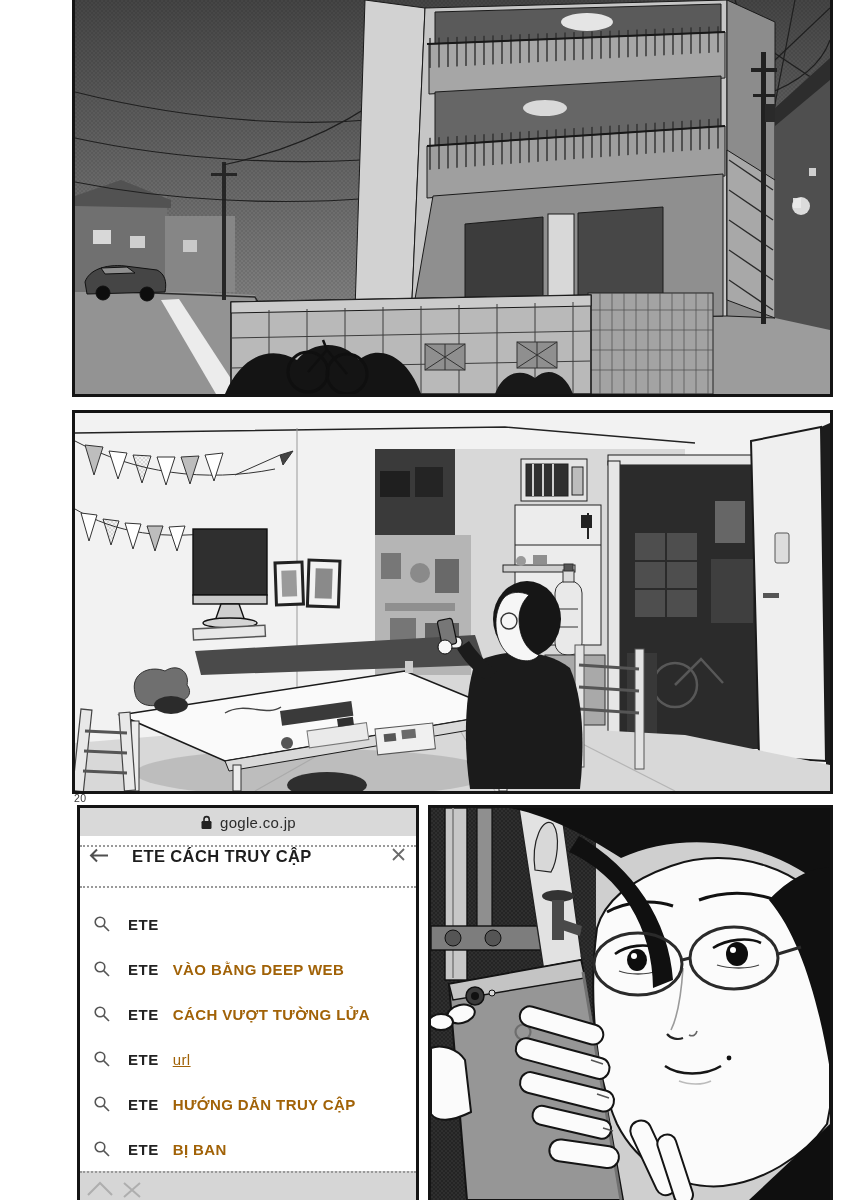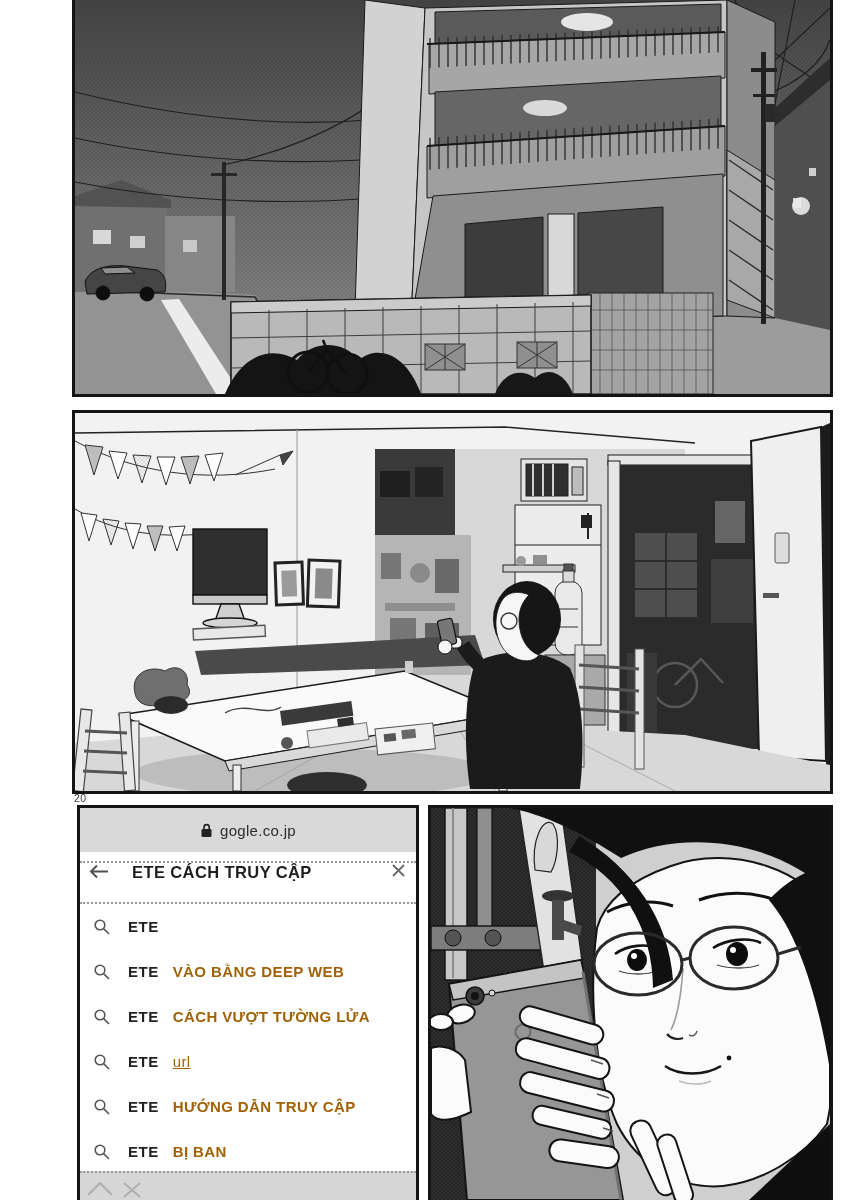--- a/index.html
+++ b/index.html
@@ -6,28 +6,28 @@
   #page{position:relative;width:850px;height:1200px;background:#fff;overflow:hidden;
         font-family:"Liberation Sans","DejaVu Sans",sans-serif;border-radius:17px;}
   .panel{position:absolute;background:#fff;border:3px solid #141414;box-sizing:border-box;overflow:hidden;}
   #panel-street{left:72px;top:0;width:761px;height:397px;border-top:none;}
   #panel-room{left:72px;top:410px;width:761px;height:384px;}
   #panel-phone{left:77px;top:805px;width:342px;height:395px;border-bottom:none;background:#fff;}
   #panel-face{left:428px;top:805px;width:405px;height:395px;border-bottom:none;}
   #page-num{position:absolute;left:74px;top:792px;font-size:10.5px;color:#3a3a3a;letter-spacing:.5px;}
   svg{display:block;}
   
-  .addr{height:44px;background:#d9d9d9;display:flex;align-items:center;justify-content:center;gap:7px;
+  .addr{height:28px;background:#d9d9d9;display:flex;align-items:center;justify-content:center;gap:7px;
         background-image:radial-gradient(#c3c3c3 18%,transparent 19%);background-size:4px 4px;}
   .addr-text{font-size:15px;color:#2b2b2b;letter-spacing:.3px;}
   .addr-gap{height:9px;background:#fff;}
   .search-row{height:43px;display:flex;border-top:2px dotted #9a9a9a;border-bottom:2px dotted #9a9a9a;
         padding:0 10px 0 8px;box-sizing:border-box;}
   .query{margin-left:22px;font-size:16.5px;font-weight:600;color:#1e1e1e;letter-spacing:.4px;flex:1;}
-  .sug-row{height:45px;display:flex;align-items:center;padding-left:13px;box-sizing:border-box;}
+  .sug-row{height:45px;display:flex;align-items:flex-end;padding-left:13px;box-sizing:border-box;}
   .sug-prefix{margin-left:17px;font-size:15px;font-weight:600;color:#222;letter-spacing:.5px;}
   .sug-text{margin-left:14px;font-size:15px;font-weight:600;color:#a16207;letter-spacing:.4px;white-space:nowrap;}
   .kbd{position:absolute;left:0;right:0;bottom:0;height:27px;background:#d6d6d6;border-top:2px dotted #9a9a9a;
         background-image:radial-gradient(#c0c0c0 18%,transparent 19%);background-size:4px 4px;}
 </style>
 </head>
 <body>
 
 <div id="page">
 

